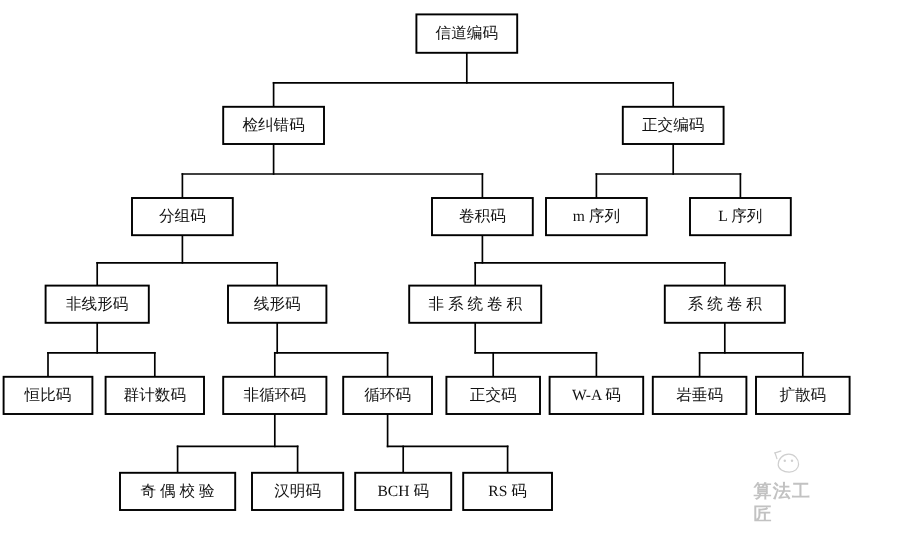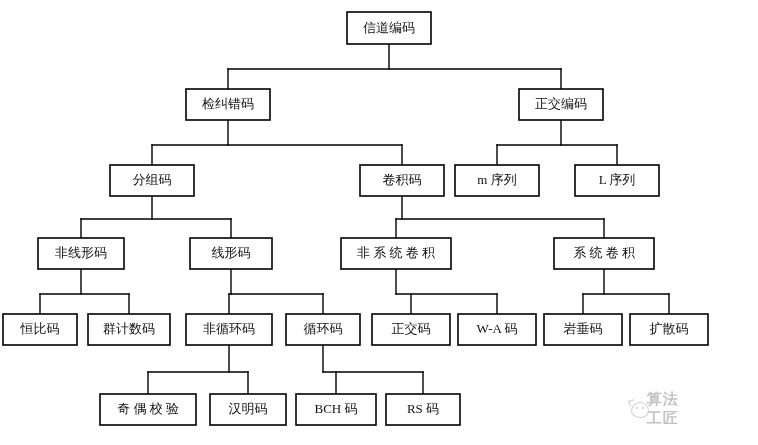--- a/index.html
+++ b/index.html
@@ -197,21 +197,21 @@
           <rect x="296" y="394" width="80" height="31" class="node-box"></rect>
           <text x="336" y="410.5" class="node-text">BCH 码</text>
         </g>
         <g>
           <rect x="386" y="394" width="74" height="31" class="node-box"></rect>
           <text x="423" y="410.5" class="node-text">RS 码</text>
         </g>
       </g>
   </svg>
 
-  <div class="watermark" style="left: 628px; top: 390px;">
+  <div class="watermark" style="left: 628px; top: 376px; flex-direction: column;">
     <span class="wm-mark">
       <span class="blob"></span>
       <span class="ear"></span>
       <span class="eye l"></span>
       <span class="eye r"></span>
     </span>
     <span class="wm-label" style="color: rgb(111, 111, 111);">算法工匠</span>
   </div>
 </div>
 

